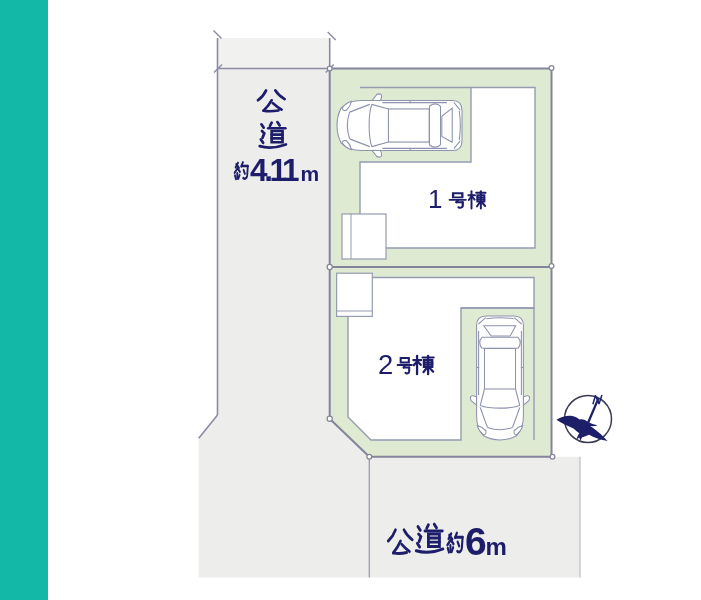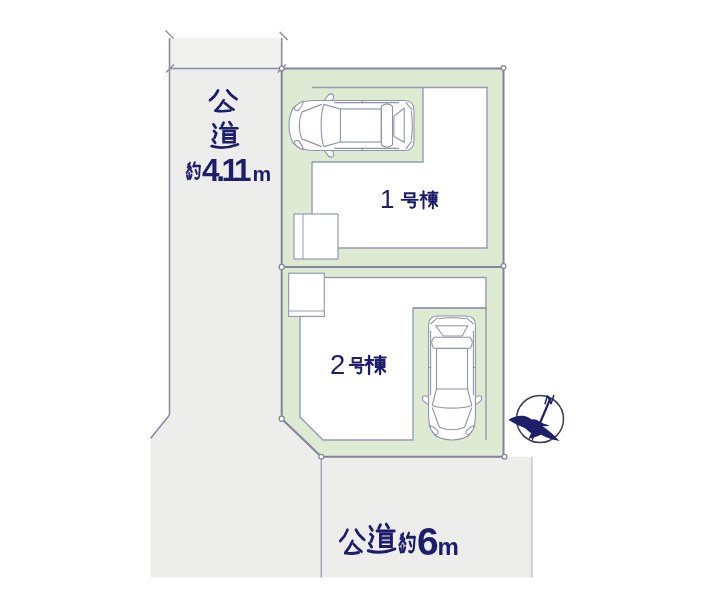--- a/index.html
+++ b/index.html
@@ -1,17 +1,17 @@
 <!DOCTYPE html>
 <html><head>
 <meta charset="utf-8">
 <style>
   html,body{margin:0;padding:0;background:#fff;}
   #stage{position:relative;width:567px;height:600px;background:#14b8a6;overflow:hidden;
-         font-family:"Liberation Sans", sans-serif;}
+         font-family:"Liberation Sans", sans-serif;padding-left:48px;}
   text{font-family:"Liberation Sans", sans-serif;}
 </style>
 </head>
 <body>
 <div id="stage">
 <svg width="701" height="600" viewBox="0 0 701 600">
 <defs>
   <g id="k-kou" fill="none" stroke-linecap="round">
     <path d="M34,10 C28,24 18,36 8,44"></path>
     <path d="M64,10 C72,24 84,34 94,40"></path>

